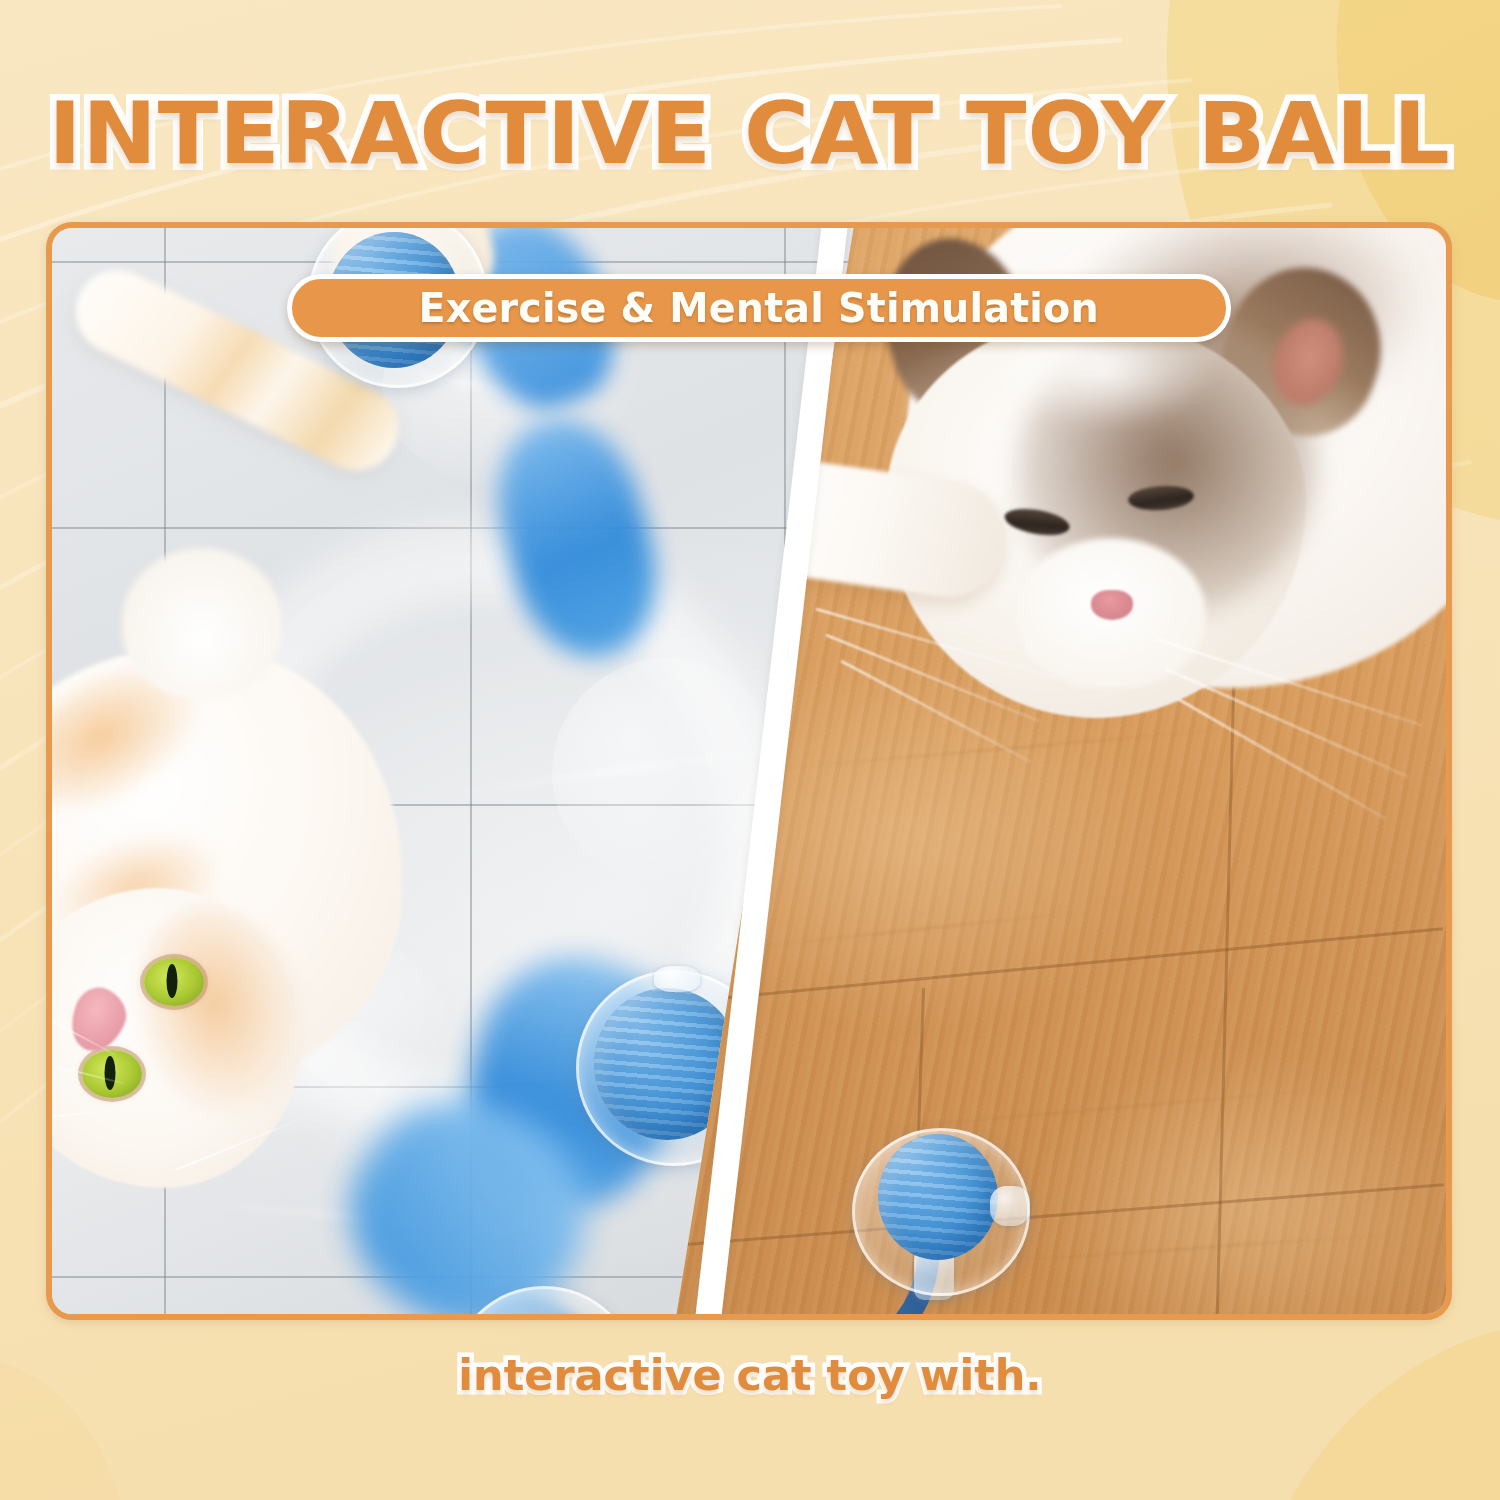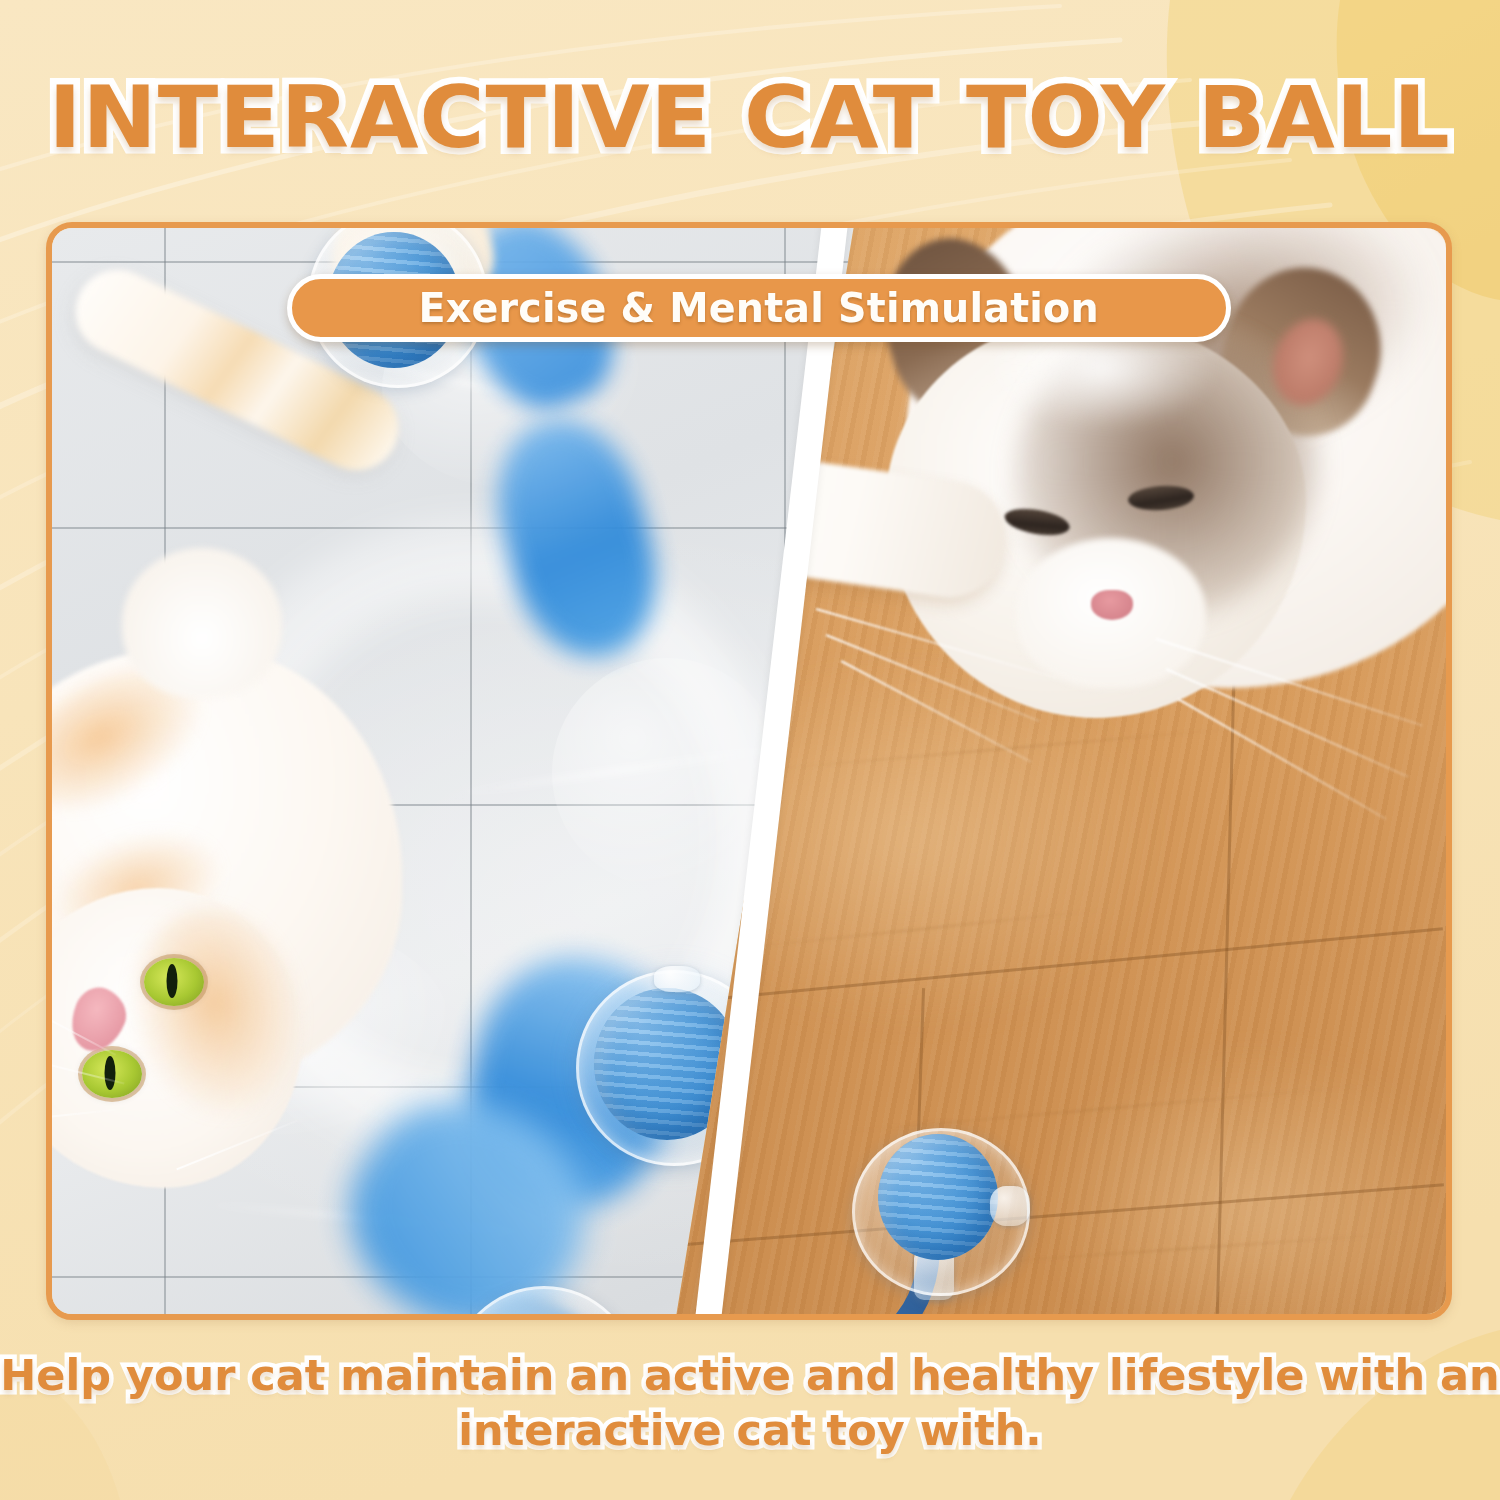--- a/index.html
+++ b/index.html
@@ -8,21 +8,21 @@
     font-family:"Liberation Sans", sans-serif;
     background:#f8e4ba;
     position:relative;
   }
 
   
   #bg { position:absolute; inset:0; z-index:0; }
 
   
   #title-bar{
-    position:absolute; left:0; top:62px; width:1500px; height:110px;
+    position:absolute; left:0; top:78px; width:1500px; height:110px;
     z-index:5; display:flex; align-items:center; justify-content:center;
   }
   #page-title{
     font-family:"DejaVu Sans", sans-serif;
     font-size:86px; font-weight:bold; line-height:1;
     letter-spacing:1px;
     color:#e08c3c;
     transform:scaleX(1.03);
     -webkit-text-stroke:13px #ffffff;
     paint-order:stroke fill;
@@ -511,15 +511,14 @@
   </div>
 
   <div id="separator"></div>
 </div>
 
 <div id="badge">
   <span id="badge-label">Exercise &amp; Mental Stimulation</span>
 </div>
 
 <div id="caption">
-  <div class="caption-line">Help your cat maintain an active and healthy lifestyle with an</div>
   <div class="caption-line">interactive cat toy with.</div>
 </div>
 
 </body></html>

